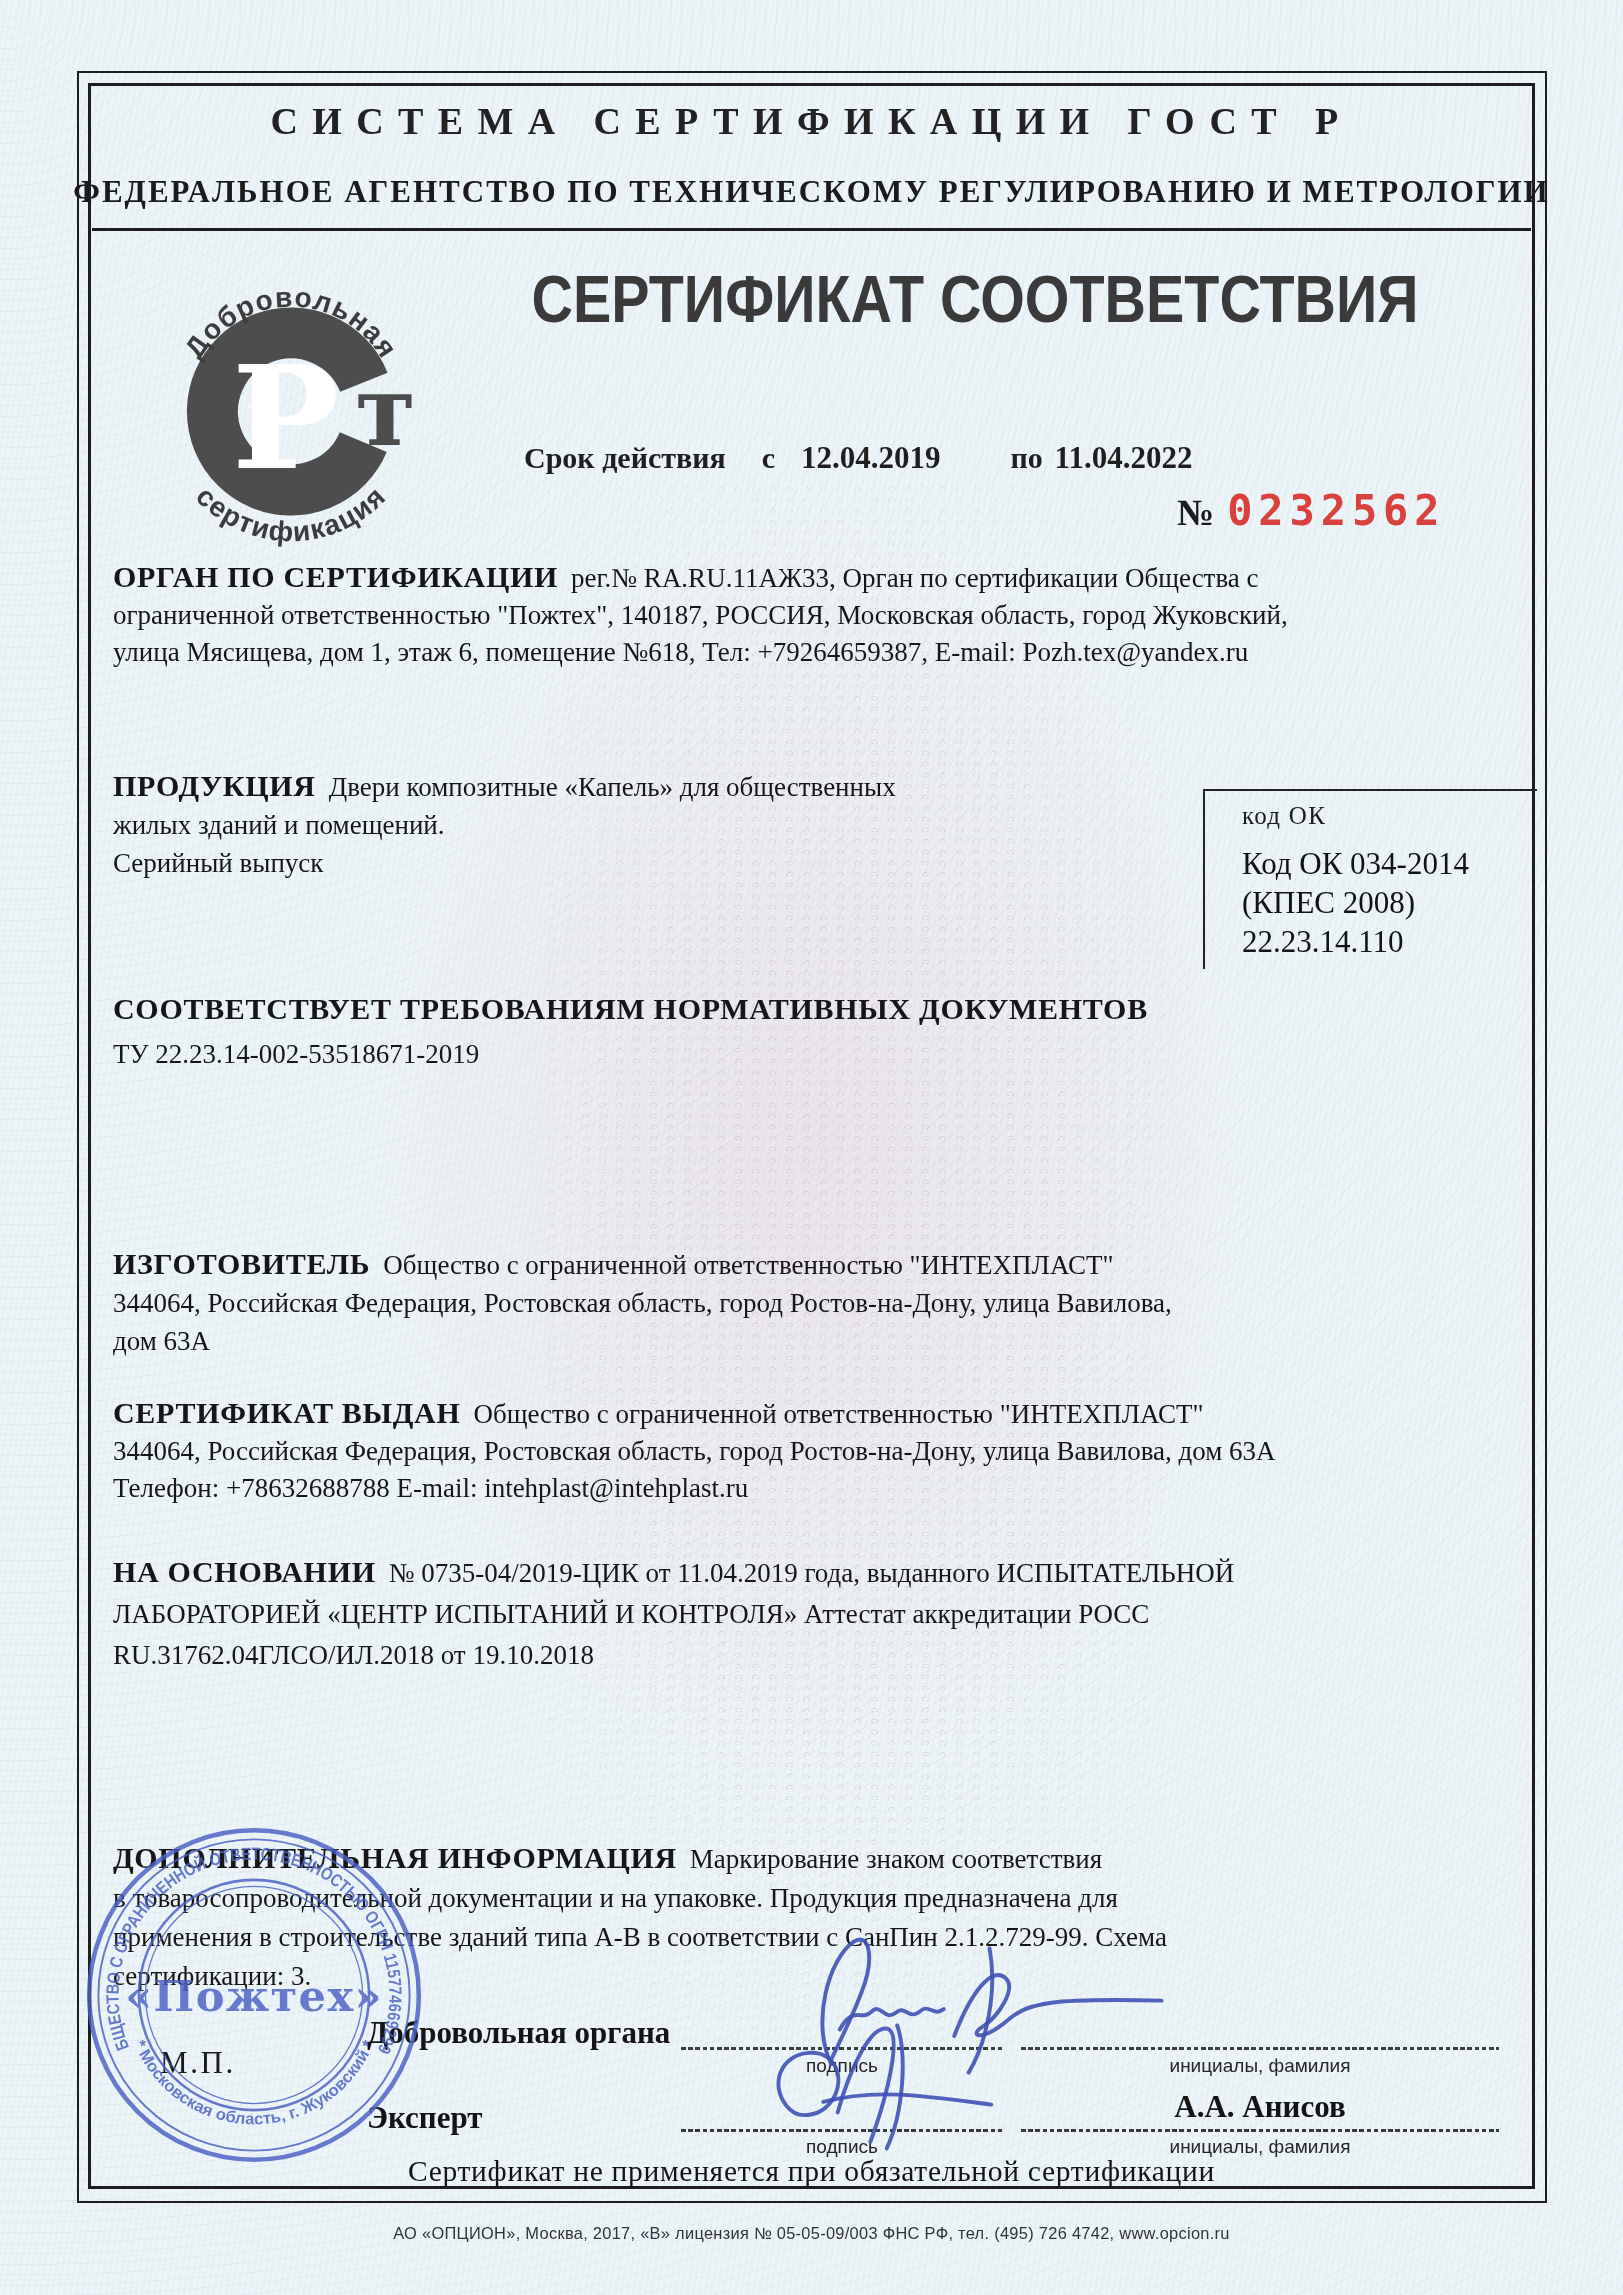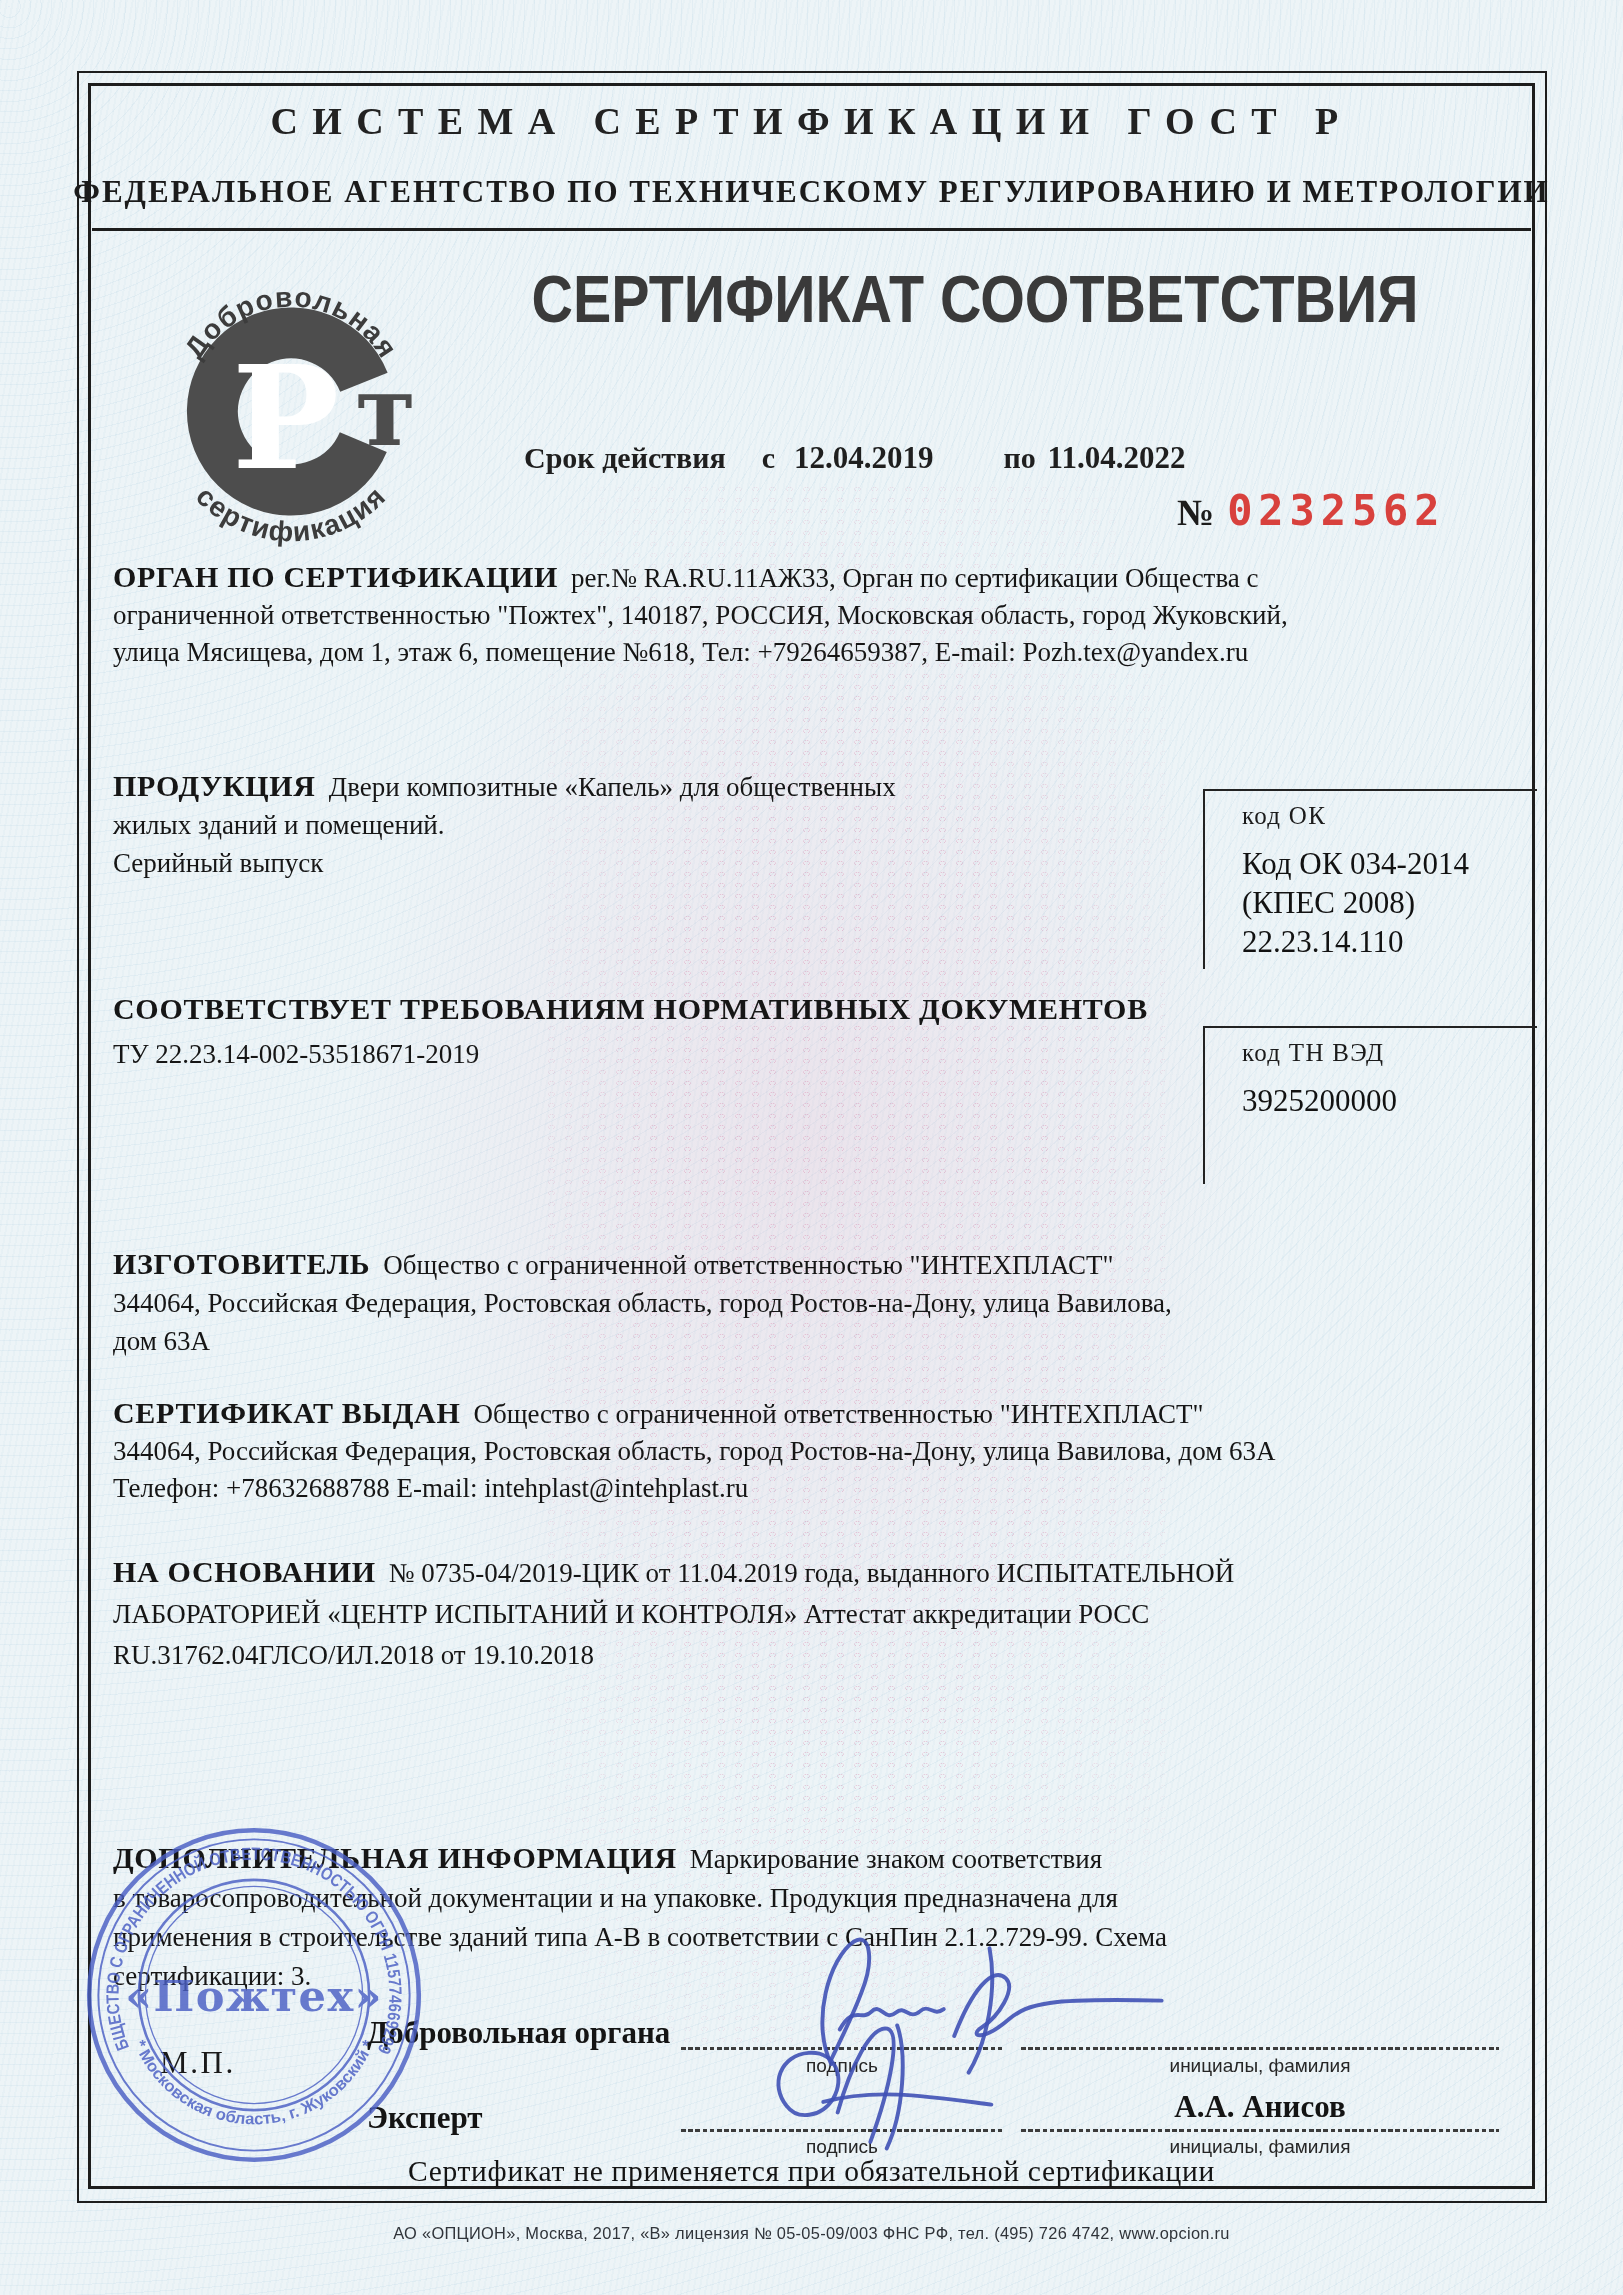--- a/index.html
+++ b/index.html
@@ -33,21 +33,21 @@
   .main-title{
     left:425px;top:261px;width:1100px;text-align:center;
     font-family:"Liberation Sans","DejaVu Sans",sans-serif;
     font-weight:800;font-size:66px;color:#3a3a3a;
     transform:scaleX(0.87);transform-origin:center;white-space:nowrap;
   }
   .reg-row{left:524px;top:378px;font-size:31px;font-weight:bold;white-space:nowrap;}
   .reg-row .no{font-size:34px;margin-right:18.3px;}
   .validity{left:524px;top:440px;font-size:30px;font-weight:bold;white-space:nowrap;}
   .validity .vfrom-label{margin-left:36px;}
-  .validity .vfrom{margin-left:19px;font-size:31px;}
+  .validity .vfrom{margin-left:26px;font-size:31px;}
   .validity .vto-label{margin-left:70px;}
   .validity .vto{margin-left:11.8px;font-size:31px;}
   .blank-row{left:1177px;top:486px;white-space:nowrap;}
   .blank-row .no{font-size:37px;font-weight:bold;color:#1c1c1c;vertical-align:baseline;}
   .blank-row .digits{
     font-family:"DejaVu Sans Mono",monospace;font-weight:bold;
     font-size:42px;color:#d8413d;letter-spacing:5.9px;margin-left:13px;vertical-align:baseline;
   }
   .section{font-size:27px;line-height:37px;color:#161616;}
   .section .label{font-weight:bold;font-size:30px;letter-spacing:0.7px;margin-right:13px;}
@@ -132,24 +132,20 @@
     <div class="clabel">код ОК</div>
     <div class="cline first">Код ОК 034-2014</div>
     <div class="cline">(КПЕС 2008)</div>
     <div class="cline">22.23.14.110</div>
   </div>
 
   <div class="abs section sec-req">
     <span class="label">СООТВЕТСТВУЕТ ТРЕБОВАНИЯМ НОРМАТИВНЫХ ДОКУМЕНТОВ</span><span class="txt">ТУ 22.23.14-002-53518671-2019</span>
   </div>
 
-  <div class="abs code-box code-tnved">
-    <div class="clabel">код ТН ВЭД</div>
-    <div class="cline first">3925200000</div>
-  </div>
 
   <div class="abs section sec-manufacturer">
     <span class="label">ИЗГОТОВИТЕЛЬ</span><span class="txt">Общество с ограниченной ответственностью "ИНТЕХПЛАСТ"
 344064, Российская Федерация, Ростовская область, город Ростов-на-Дону, улица Вавилова,
 дом 63А</span>
   </div>
 
   <div class="abs section sec-issued">
     <span class="label">СЕРТИФИКАТ ВЫДАН</span><span class="txt">Общество с ограниченной ответственностью "ИНТЕХПЛАСТ"
 344064, Российская Федерация, Ростовская область, город Ростов-на-Дону, улица Вавилова, дом 63А

